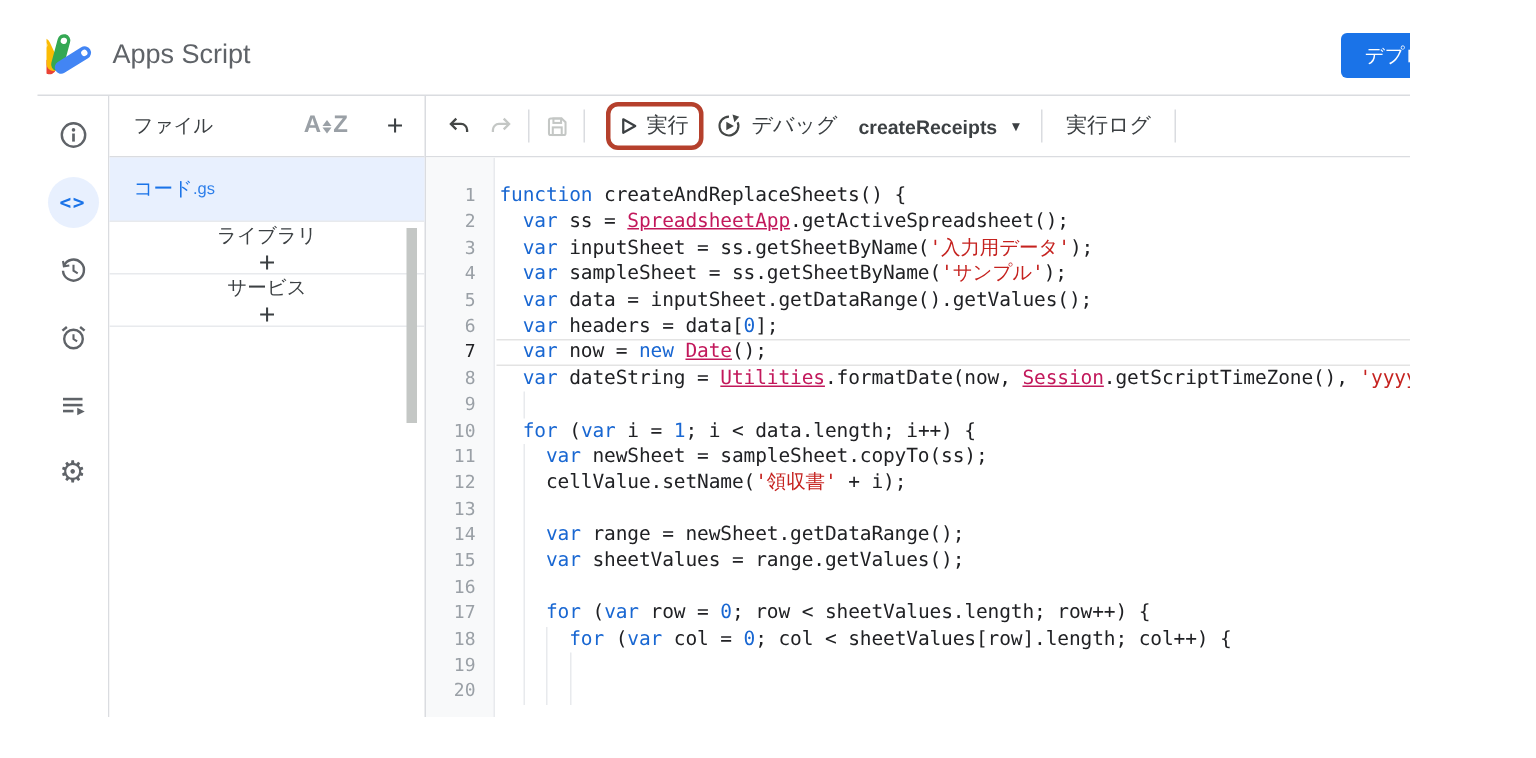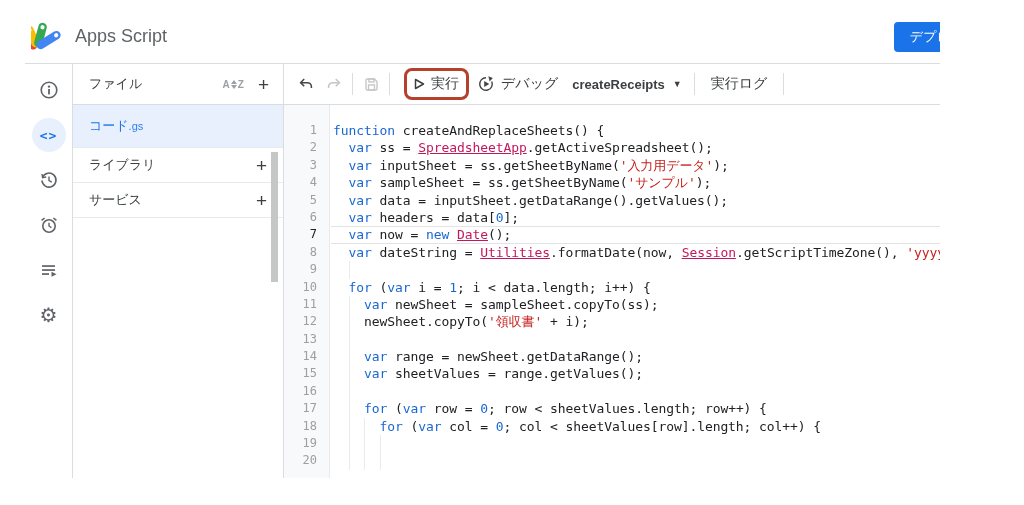--- a/index.html
+++ b/index.html
@@ -28,29 +28,29 @@
   .rail-item.selected{background:var(--selected-bg,#e8f0fe);}
   .rail-item svg{display:block;}
   .code-glyph{font-family:"DejaVu Sans Mono",monospace;font-size:13px;font-weight:bold;color:var(--accent-blue,#1a73e8);letter-spacing:1px;}
   .gear-glyph{font-size:20px;color:#5f6368;line-height:1;}
 
   
   .files{width:211px;border-right:1px solid var(--border,#dadce0);position:relative;background:#fff;}
   .files-header{height:41px;display:flex;align-items:center;border-bottom:1px solid var(--border,#dadce0);padding:0 14px 0 16px;}
   .files-header .label{font-size:13px;color:#3c4043;}
   .files-header .spacer{flex:1;}
-  .sort-icon{display:flex;align-items:center;color:#9aa0a6;font-size:10px;font-weight:bold;cursor:pointer;margin-right:14px;}
+  .sort-icon{display:flex;align-items:center;color:#9aa0a6;font-size:16px;font-weight:bold;cursor:pointer;margin-right:26px;}
   .sort-arrows{display:flex;flex-direction:column;margin:0 1px;}
   .tri-up{width:0;height:0;border-left:3px solid transparent;border-right:3px solid transparent;border-bottom:4px solid #9aa0a6;margin-bottom:1px;}
   .tri-dn{width:0;height:0;border-left:3px solid transparent;border-right:3px solid transparent;border-top:4px solid #9aa0a6;}
   .plus-btn{font-size:19px;font-weight:400;color:#3c4043;cursor:pointer;line-height:1;}
   .file-row{height:43px;display:flex;align-items:center;padding:0 16px;border-bottom:1px solid #e8eaed;font-size:13px;cursor:pointer;}
   .file-row.selected{background:var(--selected-bg,#e8f0fe);color:var(--accent-blue,#1a73e8);}
   .file-ext{font-size:11px;opacity:.9;}
-  .section-row{height:35px;display:flex;align-items:center;padding:0 16px;border-bottom:1px solid #e8eaed;font-size:13px;color:#3c4043;}
+  .section-row{height:35px;display:flex;align-items:center;padding:0 16px;border-bottom:1px solid #e8eaed;font-size:13px;color:#3c4043;flex-direction:column;}
   .section-row .spacer{flex:1;}
   .files-scrollbar{position:absolute;right:5px;top:88px;width:7px;height:130px;background:#c4c7c5;cursor:pointer;}
 
   
   .editor-col{flex:1;display:flex;flex-direction:column;min-width:0;}
   .toolbar{height:41px;flex:0 0 41px;display:flex;align-items:center;border-bottom:1px solid var(--border,#dadce0);padding-left:12px;}
   .tb-icon{width:20px;height:20px;display:flex;align-items:center;justify-content:center;cursor:pointer;flex:0 0 auto;}
   .tb-divider{width:1px;height:22px;background:var(--border,#dadce0);margin:0 8px;flex:0 0 auto;}
   .run-wrap{position:relative;display:flex;align-items:center;padding:6px 10px;margin-left:6px;cursor:pointer;}
   .run-annotation{position:absolute;inset:-1px 0;border:3px solid var(--annotation-red,#b5402c);border-radius:8px;pointer-events:none;}
@@ -261,21 +261,21 @@
               <div class="code-line"><span class="t-pl">  </span><span class="t-kw">var</span><span class="t-pl"> ss = </span><span class="t-obj">SpreadsheetApp</span><span class="t-pl">.getActiveSpreadsheet();</span></div>
               <div class="code-line"><span class="t-pl">  </span><span class="t-kw">var</span><span class="t-pl"> inputSheet = ss.getSheetByName(</span><span class="t-str">'入力用データ'</span><span class="t-pl">);</span></div>
               <div class="code-line"><span class="t-pl">  </span><span class="t-kw">var</span><span class="t-pl"> sampleSheet = ss.getSheetByName(</span><span class="t-str">'サンプル'</span><span class="t-pl">);</span></div>
               <div class="code-line"><span class="t-pl">  </span><span class="t-kw">var</span><span class="t-pl"> data = inputSheet.getDataRange().getValues();</span></div>
               <div class="code-line"><span class="t-pl">  </span><span class="t-kw">var</span><span class="t-pl"> headers = data[</span><span class="t-num">0</span><span class="t-pl">];</span></div>
               <div class="code-line"><span class="t-pl">  </span><span class="t-kw">var</span><span class="t-pl"> now = </span><span class="t-kw">new</span><span class="t-pl"> </span><span class="t-obj">Date</span><span class="t-pl">();</span></div>
               <div class="code-line"><span class="t-pl">  </span><span class="t-kw">var</span><span class="t-pl"> dateString = </span><span class="t-obj">Utilities</span><span class="t-pl">.formatDate(now, </span><span class="t-obj">Session</span><span class="t-pl">.getScriptTimeZone(), </span><span class="t-str">'yyyy/MM/dd'</span><span class="t-pl">);</span></div>
               <div class="code-line"></div>
               <div class="code-line"><span class="t-pl">  </span><span class="t-kw">for</span><span class="t-pl"> (</span><span class="t-kw">var</span><span class="t-pl"> i = </span><span class="t-num">1</span><span class="t-pl">; i &lt; data.length; i++) {</span></div>
               <div class="code-line"><span class="t-pl">    </span><span class="t-kw">var</span><span class="t-pl"> newSheet = sampleSheet.copyTo(ss);</span></div>
-              <div class="code-line"><span class="t-pl">    newSheet.copyTo(</span><span class="t-str">'領収書'</span><span class="t-pl"> + i);</span></div>
+              <div class="code-line"><span class="t-pl">    cellValue.setName(</span><span class="t-str">'領収書'</span><span class="t-pl"> + i);</span></div>
               <div class="code-line"></div>
               <div class="code-line"><span class="t-pl">    </span><span class="t-kw">var</span><span class="t-pl"> range = newSheet.getDataRange();</span></div>
               <div class="code-line"><span class="t-pl">    </span><span class="t-kw">var</span><span class="t-pl"> sheetValues = range.getValues();</span></div>
               <div class="code-line"></div>
               <div class="code-line"><span class="t-pl">    </span><span class="t-kw">for</span><span class="t-pl"> (</span><span class="t-kw">var</span><span class="t-pl"> row = </span><span class="t-num">0</span><span class="t-pl">; row &lt; sheetValues.length; row++) {</span></div>
               <div class="code-line"><span class="t-pl">      </span><span class="t-kw">for</span><span class="t-pl"> (</span><span class="t-kw">var</span><span class="t-pl"> col = </span><span class="t-num">0</span><span class="t-pl">; col &lt; sheetValues[row].length; col++) {</span></div>
               <div class="code-line"></div>
             </div>
         </div>
 

